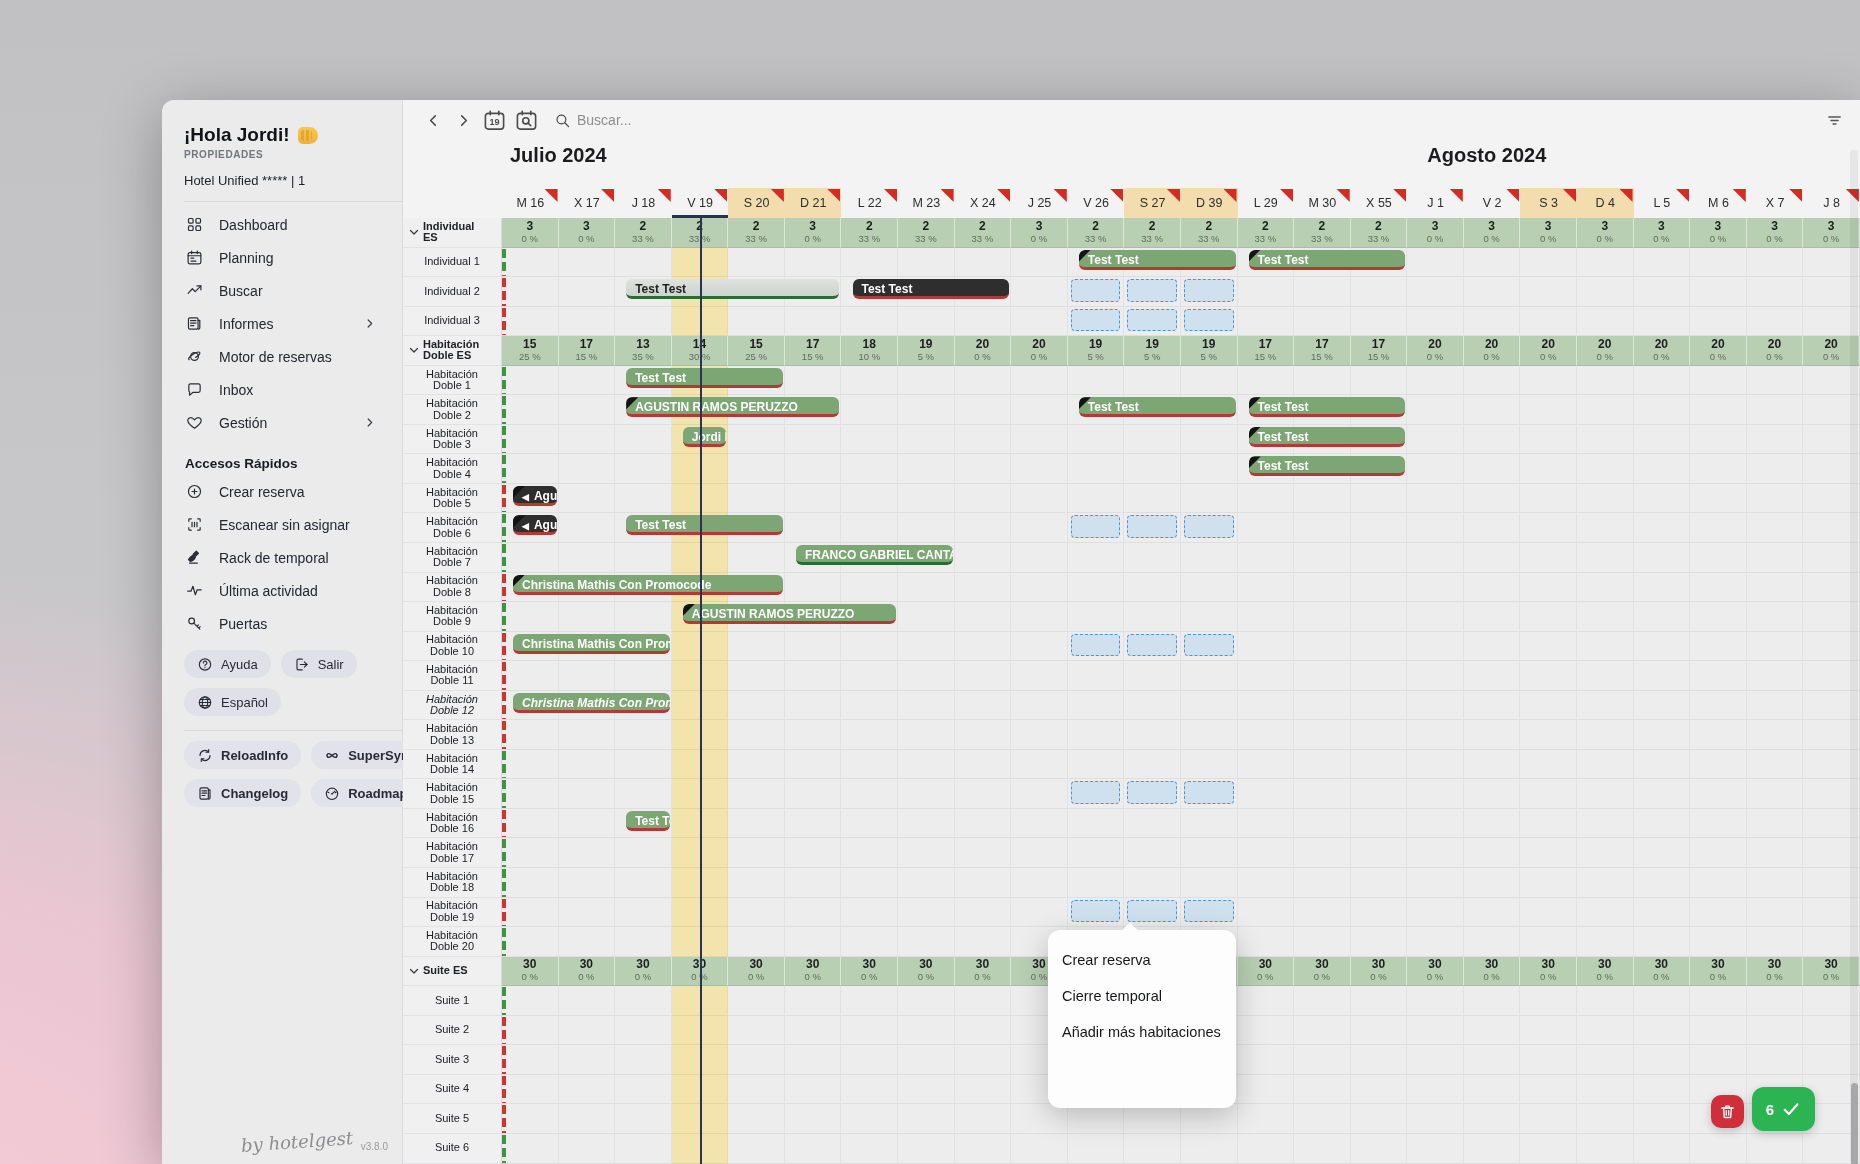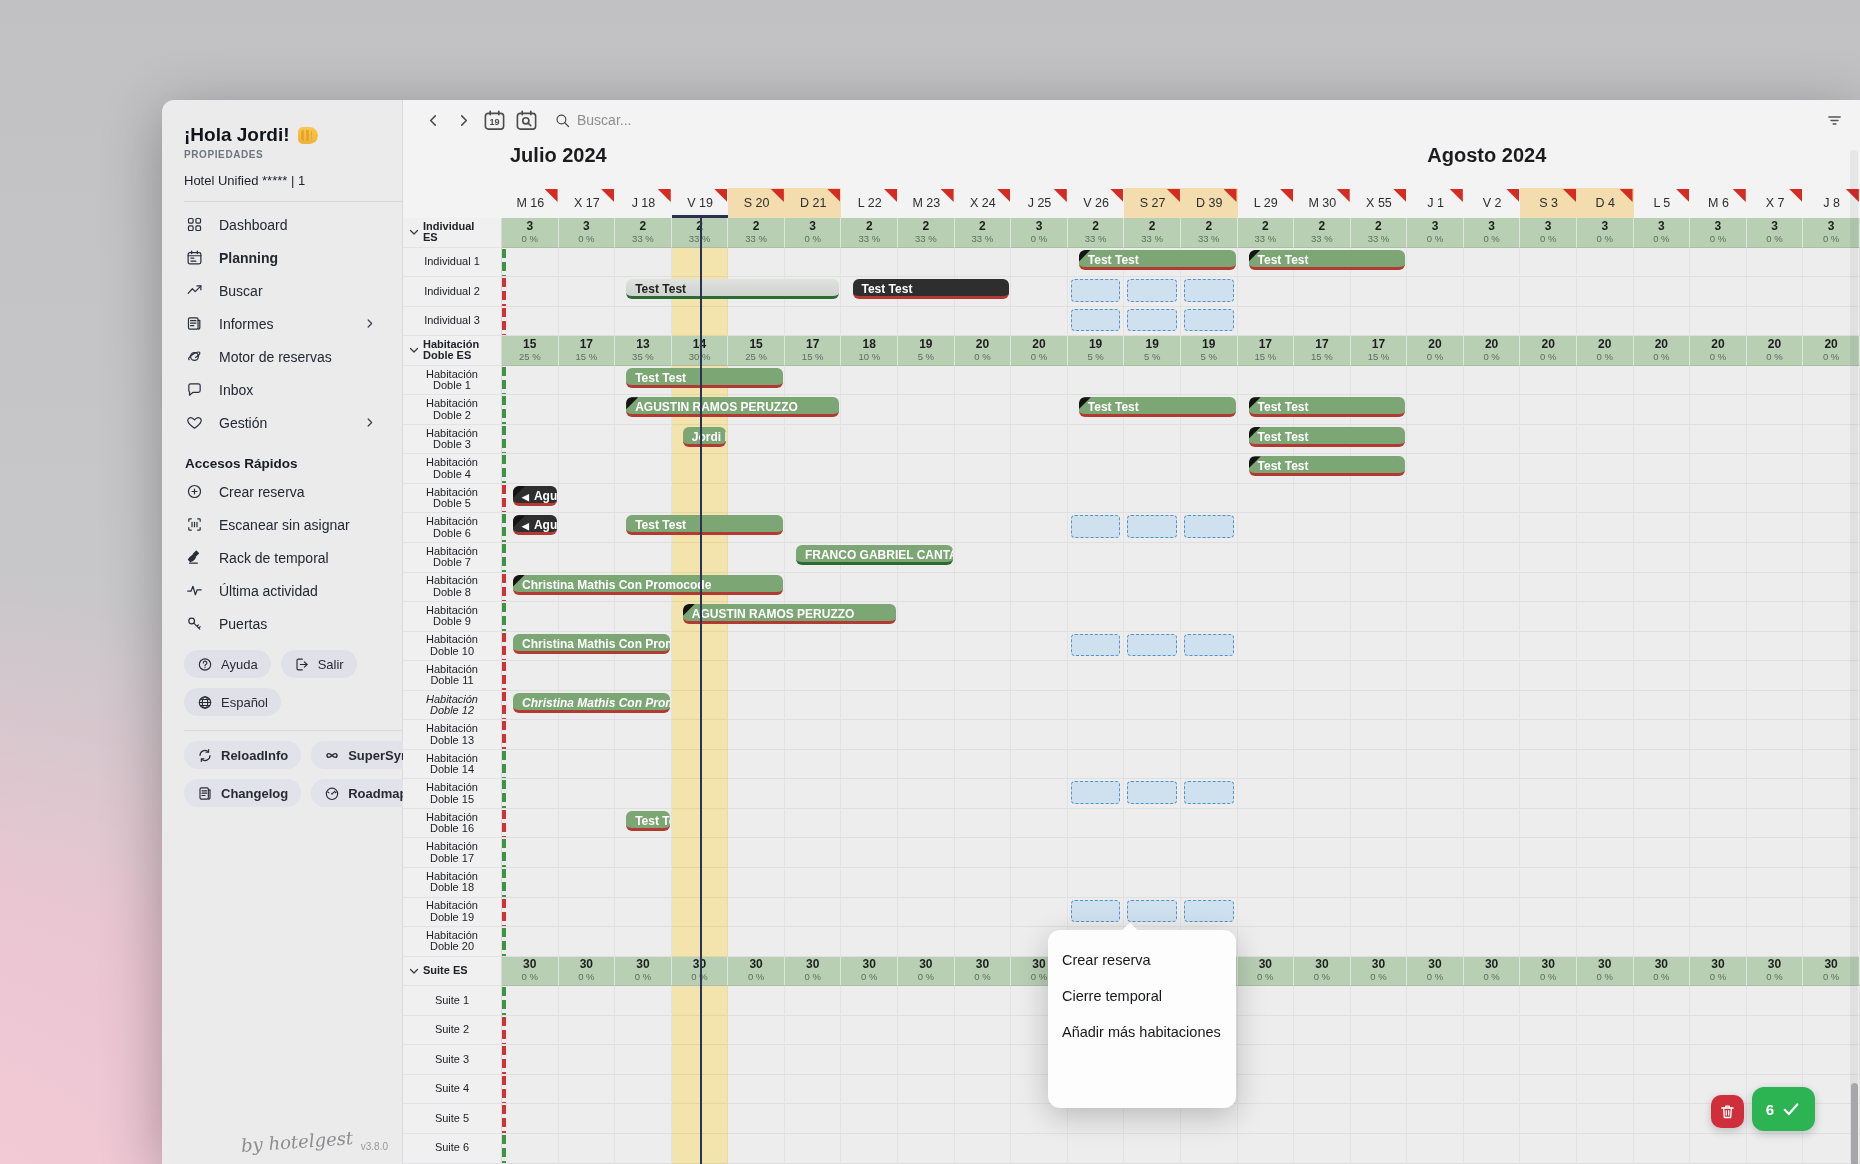--- a/index.html
+++ b/index.html
@@ -24,21 +24,21 @@
     border-radius:5px 9px 9px 5px; position:relative; flex:none; }
   .fist::after { content:""; position:absolute; left:3px; top:3px; right:6px; bottom:3px;
     border-radius:3px; background:repeating-linear-gradient(90deg,#e5a52f 0 3px,transparent 3px 5px); }
   .section-label { font-size:10px; font-weight:bold; letter-spacing:.6px; color:#70757e; margin-top:3px; }
   .property { font-size:13px; color:#1c1f26; margin-top:13px; }
   .sb-divider { height:1px; background:#d8d8da; margin:13px 0 6px 22px; }
   .menu-item,.quick-item { display:flex; align-items:center; gap:15px; height:33px;
     padding-left:23px; font-size:14px; color:#23272f; cursor:pointer; }
   .menu-item .ico,.quick-item .ico { width:19px; height:19px; flex:none; display:flex;
     align-items:center; justify-content:center; color:#2a2e37; }
-  .menu-item.active { font-weight:bold; }
+  .menu-item.active { font-weight:normal; }
   .menu-item .chev { margin-left:auto; margin-right:26px; color:#3a3f48; display:flex; }
   .quick-title { font-size:13.5px; font-weight:bold; margin:17px 0 4px 23px; color:#191c22; }
   .pill-row { display:flex; gap:10px; margin:10px 0 0 22px; }
   .pill { display:flex; align-items:center; gap:8px; background:#e0e1e8; border-radius:16px;
     padding:6px 13px; font-size:13px; color:#272b34; cursor:pointer; }
   .pill .ico { width:16px; height:16px; display:flex; align-items:center; justify-content:center; }
   .pill.bold { font-weight:bold; background:#e1e2ea; }
   .sb-bottom { position:absolute; left:0; right:0; bottom:12px; padding:0 14px 0 22px;
     display:flex; align-items:flex-end; justify-content:flex-end; gap:8px; }
   .brand { font-family:"DejaVu Serif",serif; font-style:italic; font-size:18px; color:#8d8d8f;

